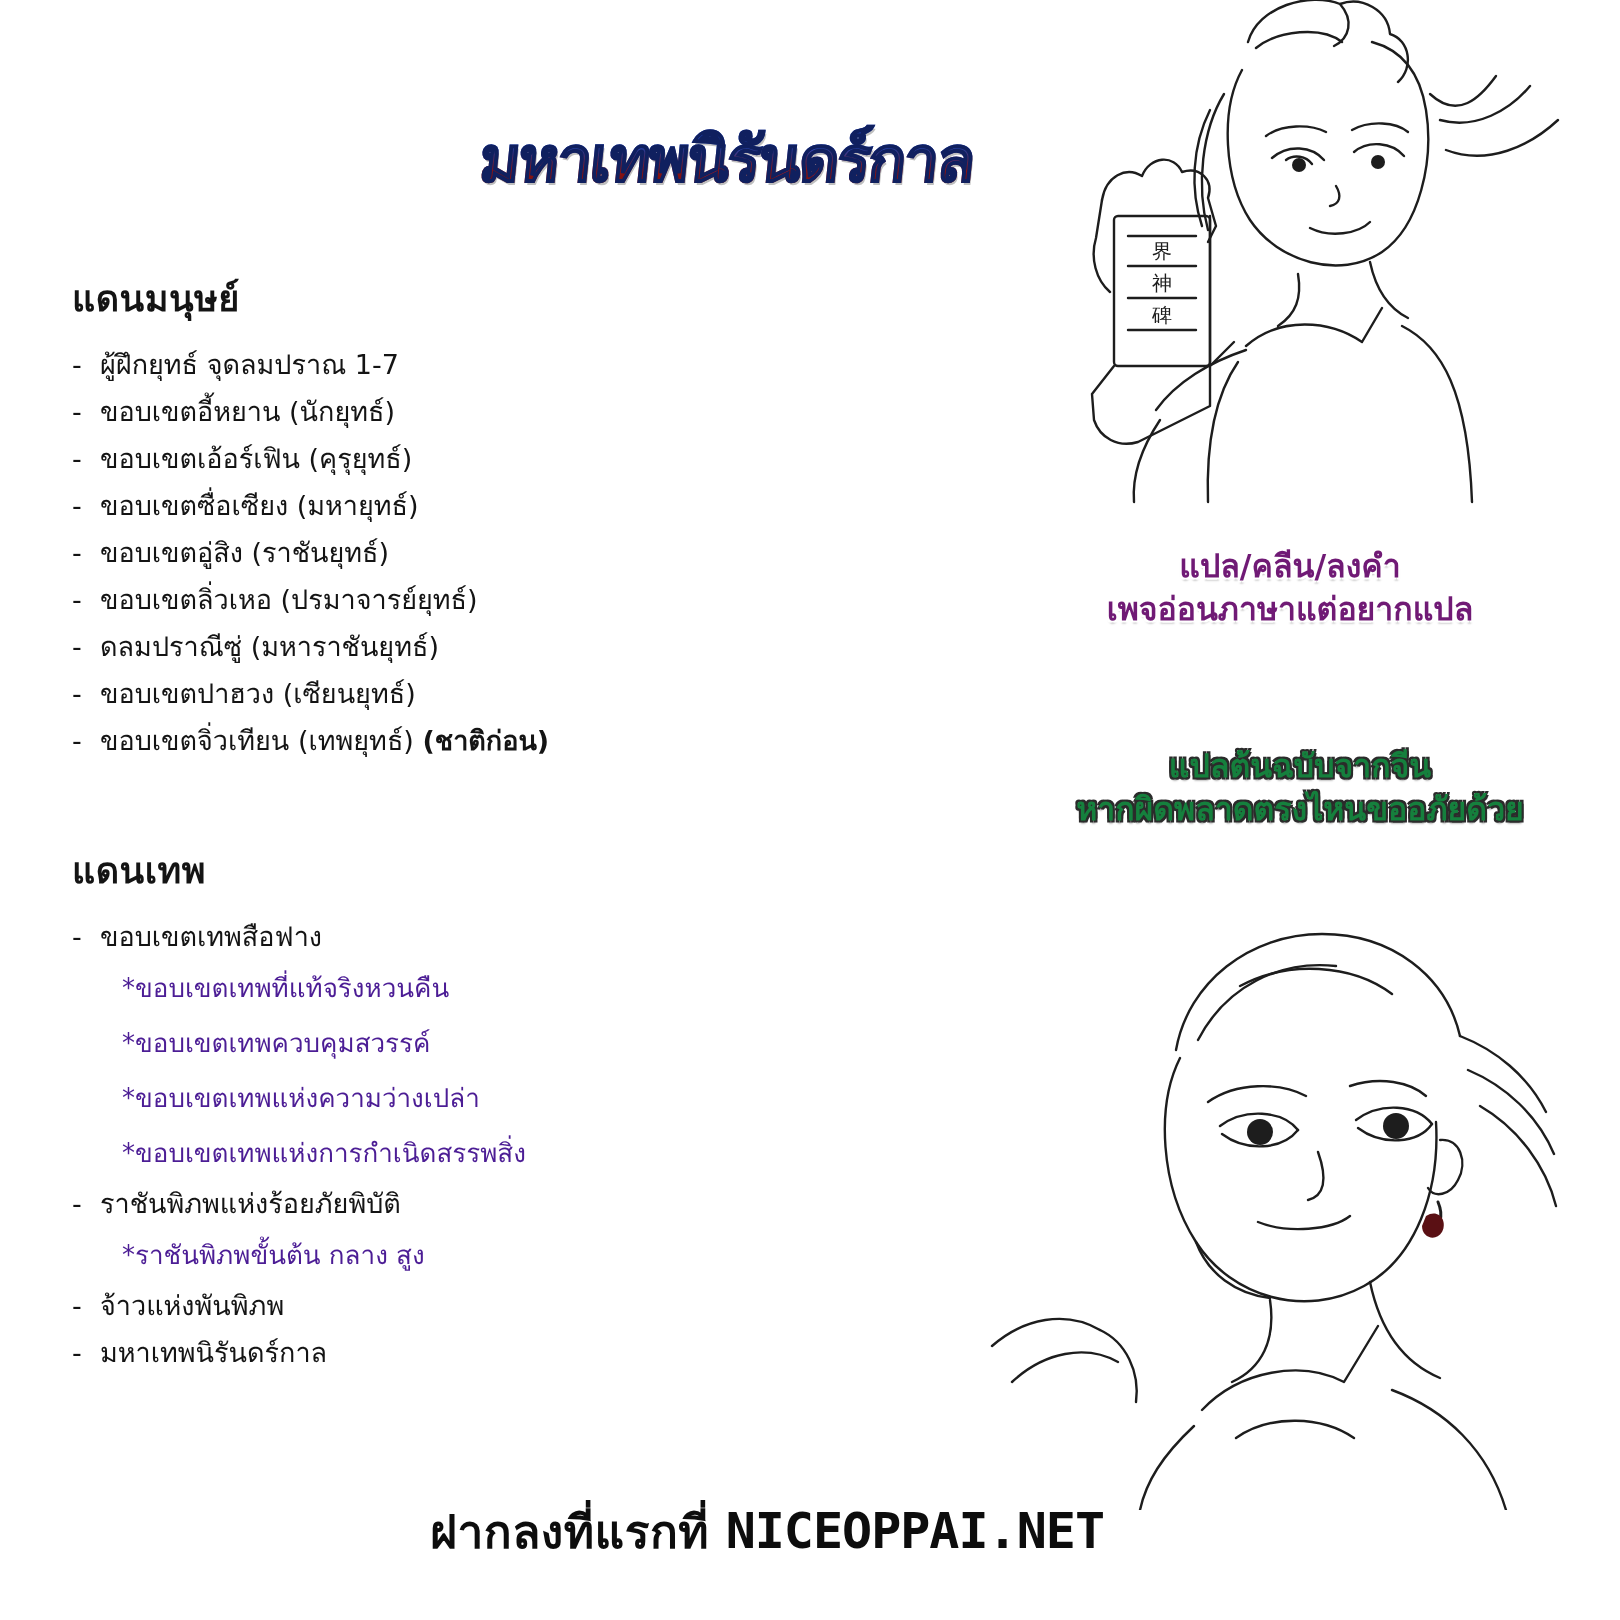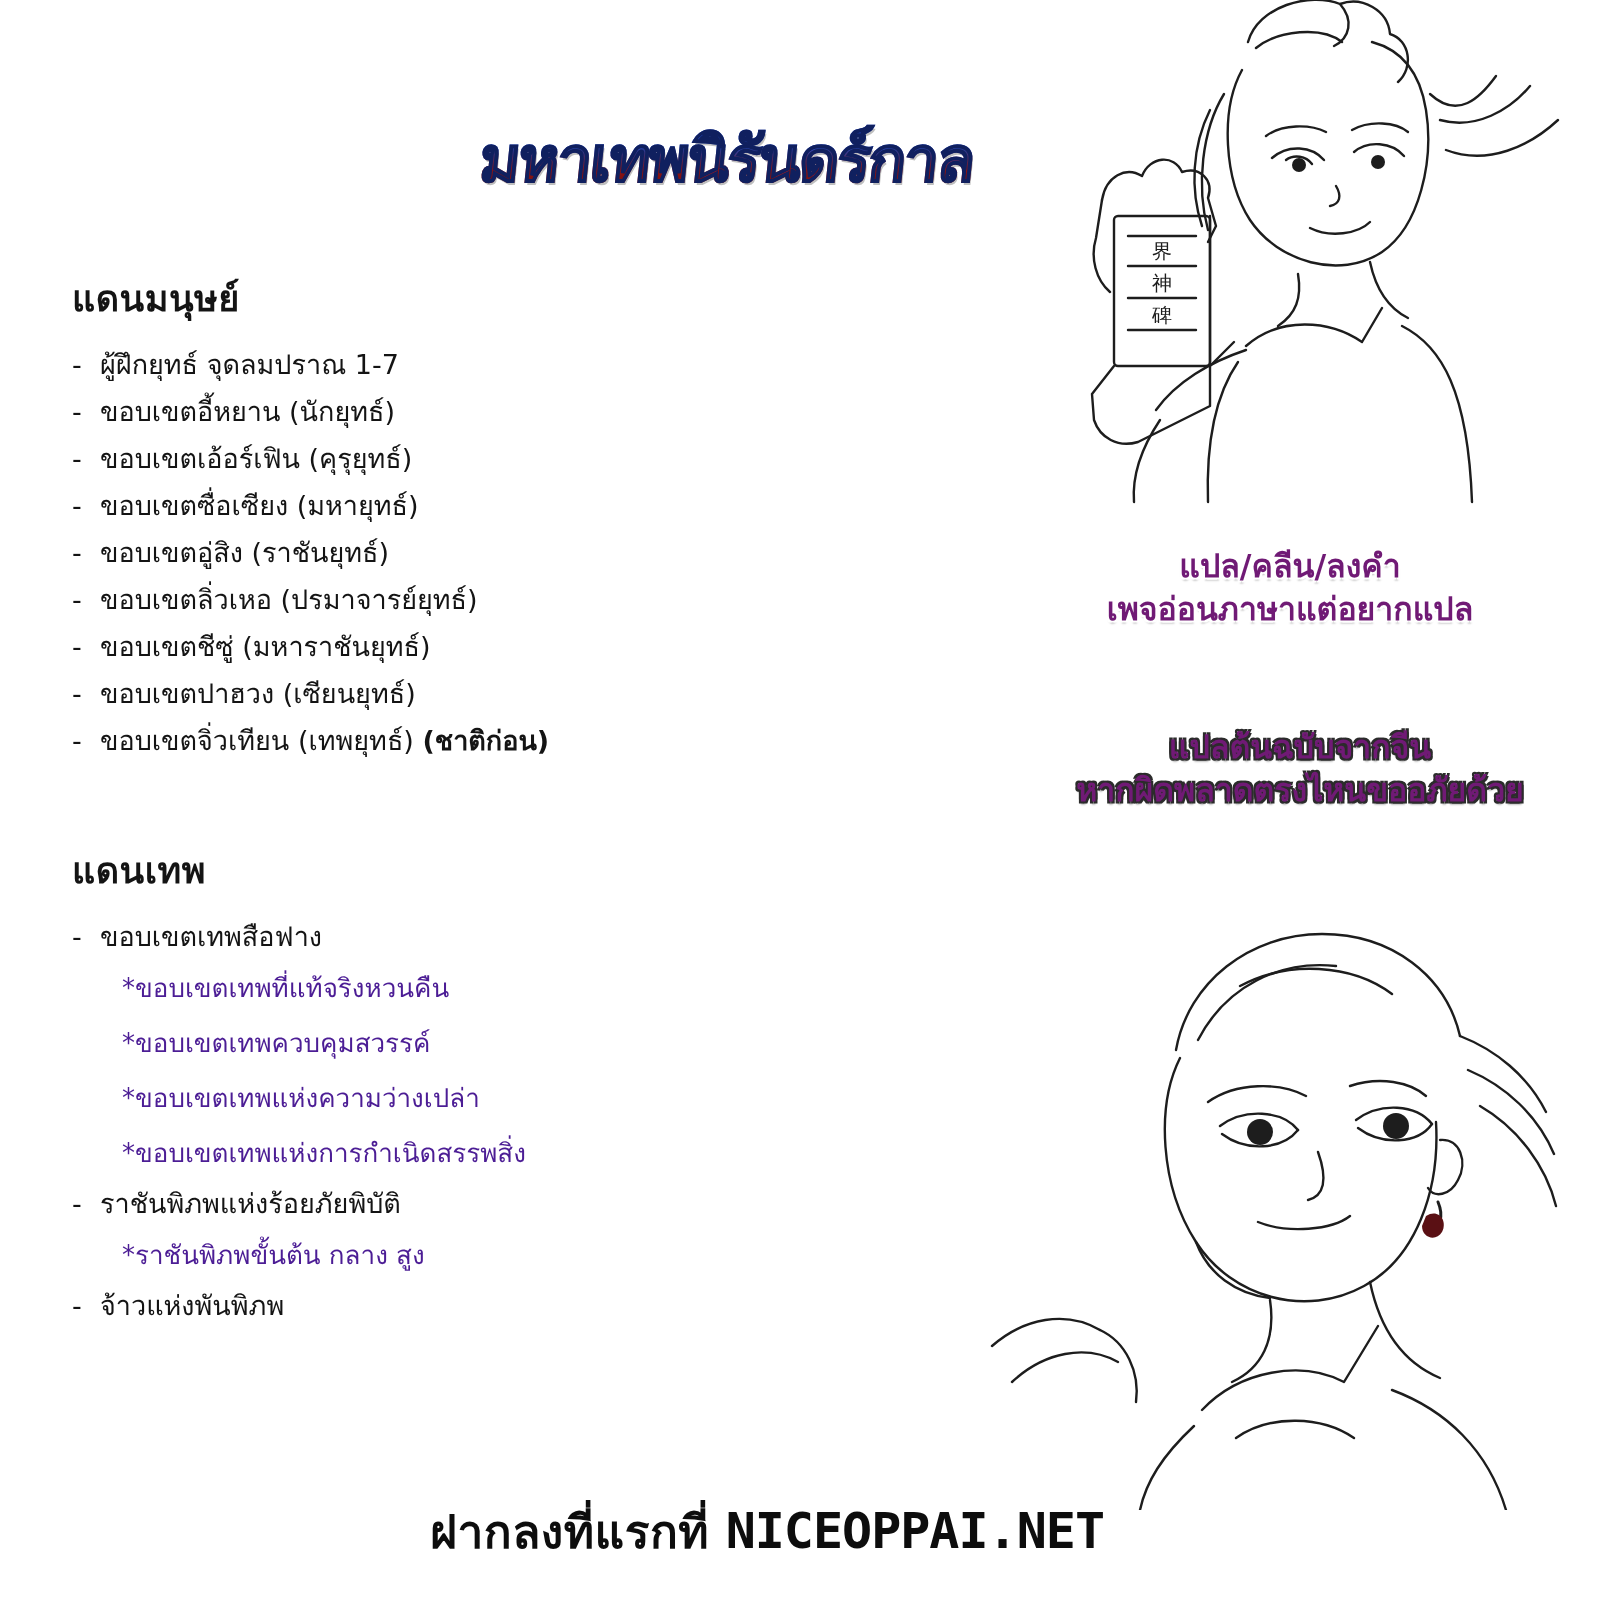--- a/index.html
+++ b/index.html
@@ -104,24 +104,24 @@
     color: #701a75;
     -webkit-text-stroke: 1.5px #ffffff;
     paint-order: stroke fill;
     text-shadow:
       -2px -2px 0 #ffffff, 2px -2px 0 #ffffff,
       -2px  2px 0 #ffffff, 2px  2px 0 #ffffff,
        0px  3px 2px rgba(0,0,0,0.25);
   }
   .credit-yellow {
     left: 1040px;
-    top: 726px;
+    top: 745px;
     width: 520px;
     font-size: 32px;
-    color: #701a75;
+    color: #15803d;
     text-shadow:
       -2px -2px 0 #2b2b2b, 2px -2px 0 #2b2b2b,
       -2px  2px 0 #2b2b2b, 2px  2px 0 #2b2b2b,
        0px  3px 2px rgba(0,0,0,0.35);
   }
   .credit-line { display: block; }
 
   
   .footer {
     position: absolute;
@@ -249,21 +249,21 @@
 
     <div class="section">
       <h2 class="section-heading">แดนมนุษย์</h2>
       <ul class="list">
         <li><span class="dash">-</span><span>ผู้ฝึกยุทธ์ จุดลมปราณ 1-7</span></li>
         <li><span class="dash">-</span><span>ขอบเขตอี้หยาน (นักยุทธ์)</span></li>
         <li><span class="dash">-</span><span>ขอบเขตเอ้อร์เฟิน (คุรุยุทธ์)</span></li>
         <li><span class="dash">-</span><span>ขอบเขตซื่อเซียง (มหายุทธ์)</span></li>
         <li><span class="dash">-</span><span>ขอบเขตอู่สิง (ราชันยุทธ์)</span></li>
         <li><span class="dash">-</span><span>ขอบเขตลิ่วเหอ (ปรมาจารย์ยุทธ์)</span></li>
-        <li><span class="dash">-</span><span>ขอบเขตชีซู่ (มหาราชันยุทธ์)</span></li>
+        <li><span class="dash">-</span><span>ดลมปราณีซู่ (มหาราชันยุทธ์)</span></li>
         <li><span class="dash">-</span><span>ขอบเขตปาฮวง (เซียนยุทธ์)</span></li>
         <li><span class="dash">-</span><span>ขอบเขตจิ่วเทียน (เทพยุทธ์)</span> <span class="bold-tag">(ชาติก่อน)</span></li>
       </ul>
     </div>
 
     <div class="gap-block"></div>
 
     <div class="section">
       <h2 class="section-heading">แดนเทพ</h2>
       <ul class="list">
@@ -276,20 +276,21 @@
         <li>*ขอบเขตเทพแห่งการกำเนิดสรรพสิ่ง</li>
       </ul>
       <ul class="list">
         <li><span class="dash">-</span><span>ราชันพิภพแห่งร้อยภัยพิบัติ</span></li>
       </ul>
       <ul class="sub-list">
         <li>*ราชันพิภพขั้นต้น กลาง สูง</li>
       </ul>
       <ul class="list">
         <li><span class="dash">-</span><span>จ้าวแห่งพันพิภพ</span></li>
+        <li><span class="dash">-</span><span>มหาเทพนิรันดร์กาล</span></li>
       </ul>
     </div>
   </div>
 
   <div class="credit-block credit-red">
     <span class="credit-line">แปล/คลีน/ลงคำ</span>
     <span class="credit-line">เพจอ่อนภาษาแต่อยากแปล</span>
   </div>
 
   <div class="credit-block credit-yellow">

